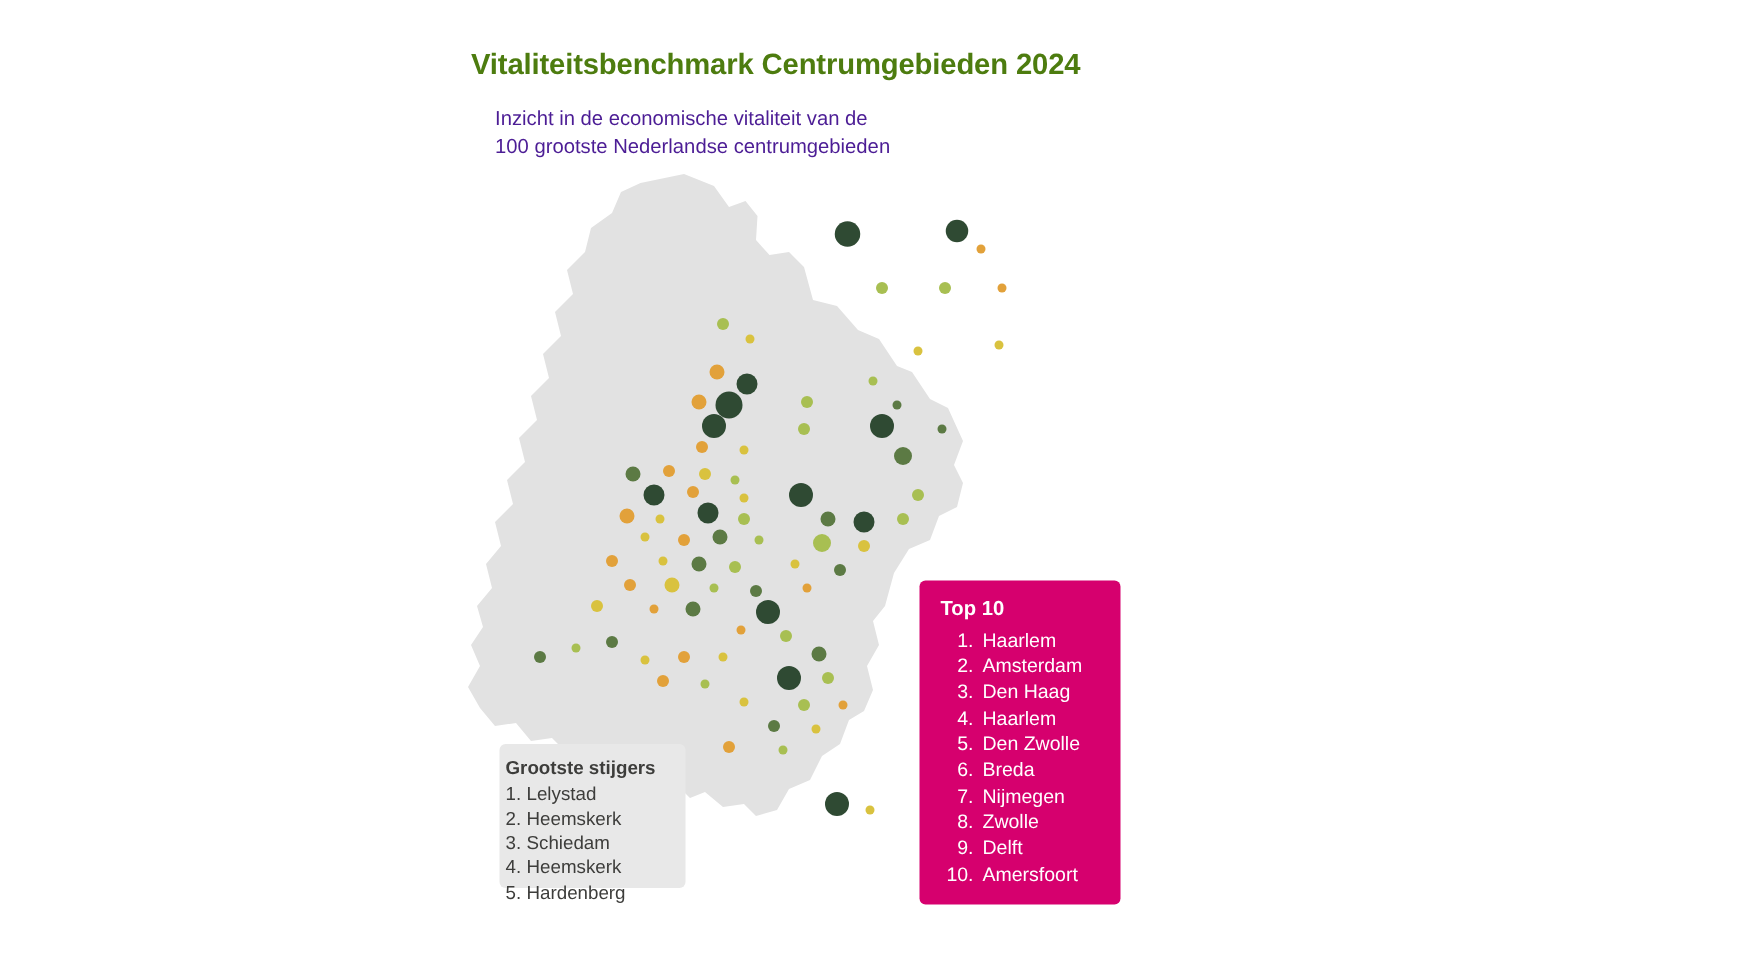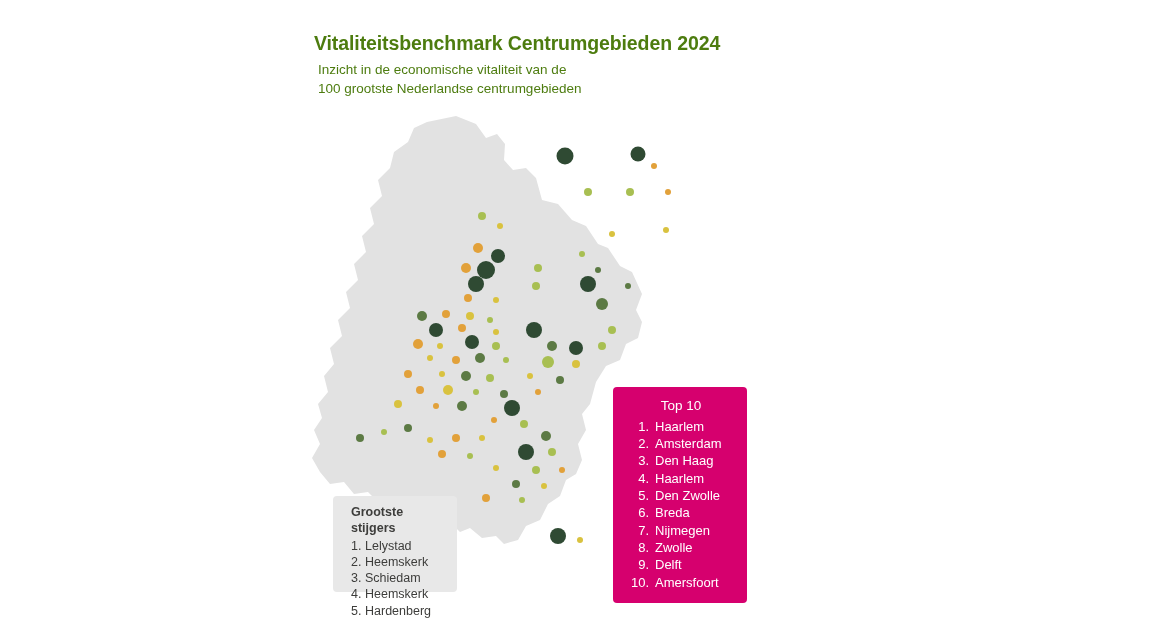--- a/index.html
+++ b/index.html
@@ -33,23 +33,23 @@
   .title {
     font-size: 19.5px;
     font-weight: bold;
     color: #4d7c0f;
     letter-spacing: -0.1px;
     margin: 0 0 7px 0;
     line-height: 1.15;
   }
   .subtitle {
     font-size: 13.5px;
-    color: #4d7c0f;
+    color: #4c1d95;
     line-height: 1.38;
-    margin: 4px;
+    margin: 16px;
     white-space: pre-line;
   }
 
   
   .map-wrap {
     position: absolute;
     left: 290px;
     top: 108px;
     width: 420px;
     height: 470px;
@@ -68,24 +68,23 @@
     width: 134px;
     height: 216px;
     background: #d6006e;
     border-radius: 4px;
     padding: 10px 12px 10px 14px;
     box-sizing: border-box;
     color: #ffffff;
   }
   .top10-title {
     font-size: 13.5px;
-    font-weight: normal;
+    font-weight: bold;
     margin: 0 0 3px 0;
     line-height: 1.3;
-    text-align: center;
   }
   .top10 ol {
     list-style: none;
     margin: 0;
     padding: 0;
   }
   .top10 li {
     font-size: 13px;
     line-height: 1.335;
     display: flex;
@@ -101,21 +100,21 @@
 
   
   .stijgers {
     position: absolute;
     left: 333px;
     top: 496px;
     width: 124px;
     height: 96px;
     background: #e8e8e8;
     border-radius: 4px;
-    padding: 8px 10px 8px 18px;
+    padding: 8px 10px 8px 4px;
     box-sizing: border-box;
     color: #3d3d3b;
   }
   .stijgers-title {
     font-size: 12.5px;
     font-weight: bold;
     margin: 0 0 1px 0;
     line-height: 1.3;
     color: #3d3d3b;
   }

